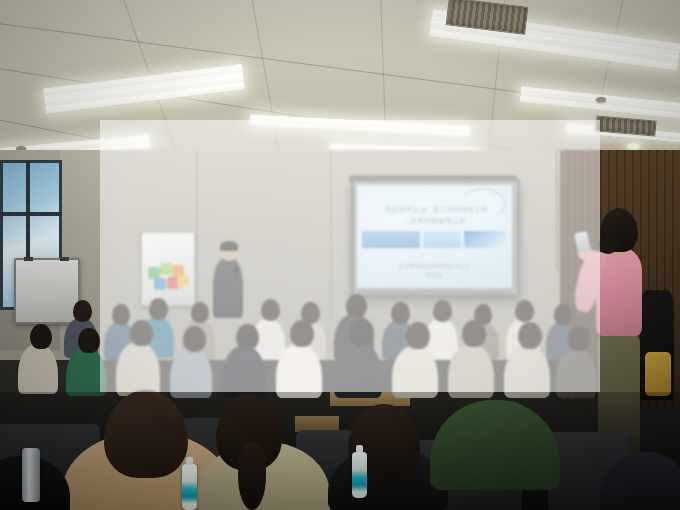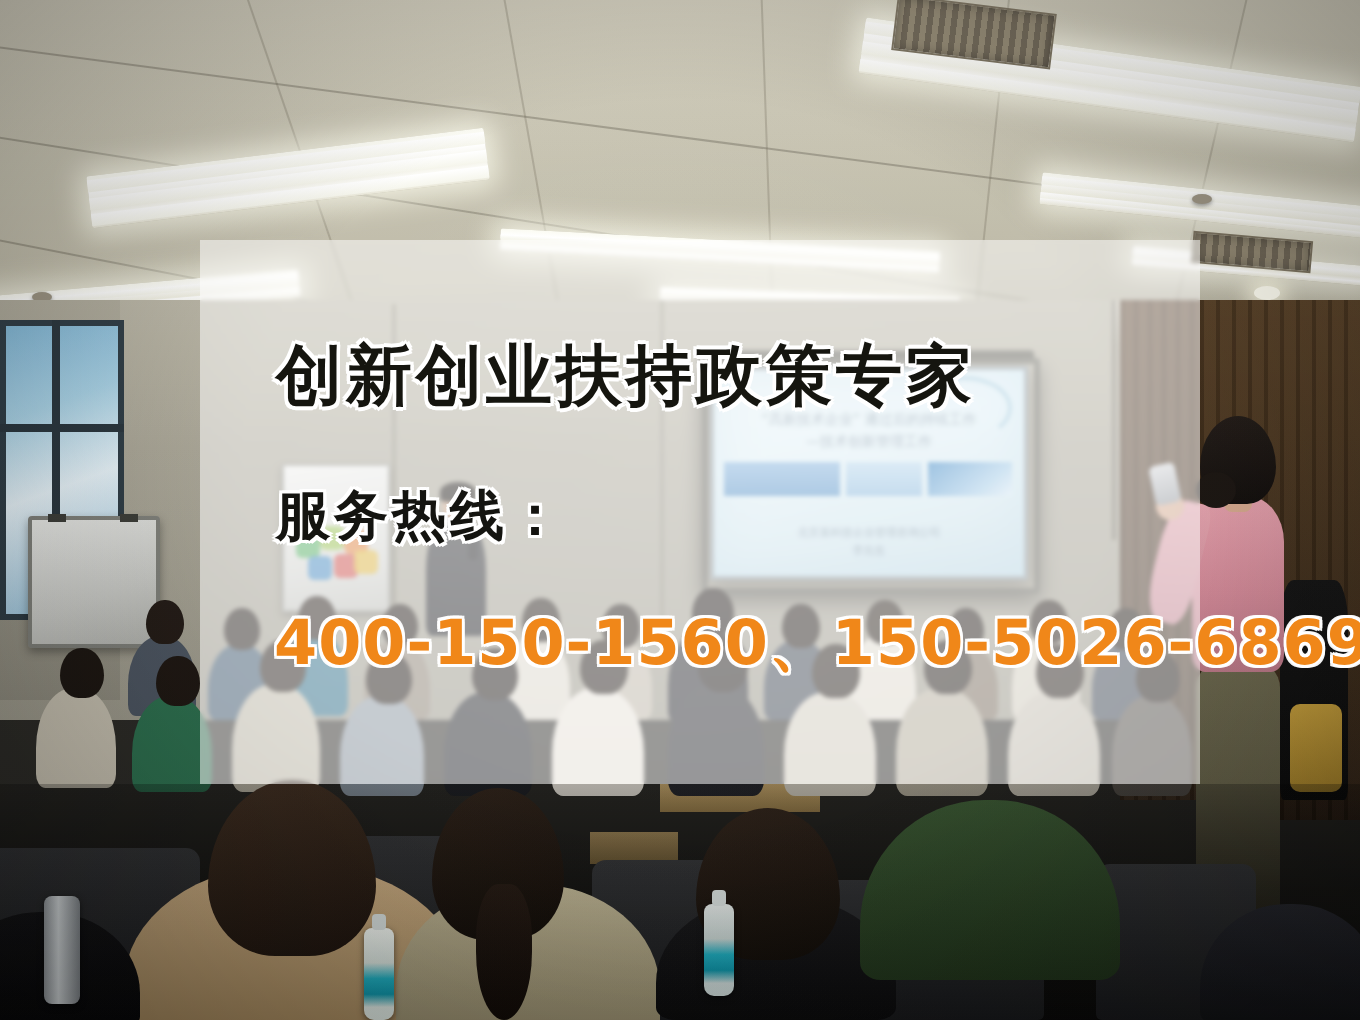--- a/index.html
+++ b/index.html
@@ -496,21 +496,14 @@
 
   <div class="bottle" style="left:182px;top:464px;"></div>
   <div class="bottle" style="left:352px;top:452px;"></div>
   <div class="thermos" style="left:22px;top:448px;"></div>
 
   <div class="layer" id="haze"></div>
   <div class="layer" id="grain"></div>
 
   <div id="overlay-band"></div>
 
-  <div id="overlay-text">
-    <div class="ov-line" id="ov-title">创新创业扶持政策专家</div>
-
-    <div class="ov-line" id="ov-hotline">服务热线：</div>
-
-    <div class="ov-line" id="ov-phones">400-150-1560、150-5026-6869</div>
-  </div>
 
 </div>
 
 </body></html>

